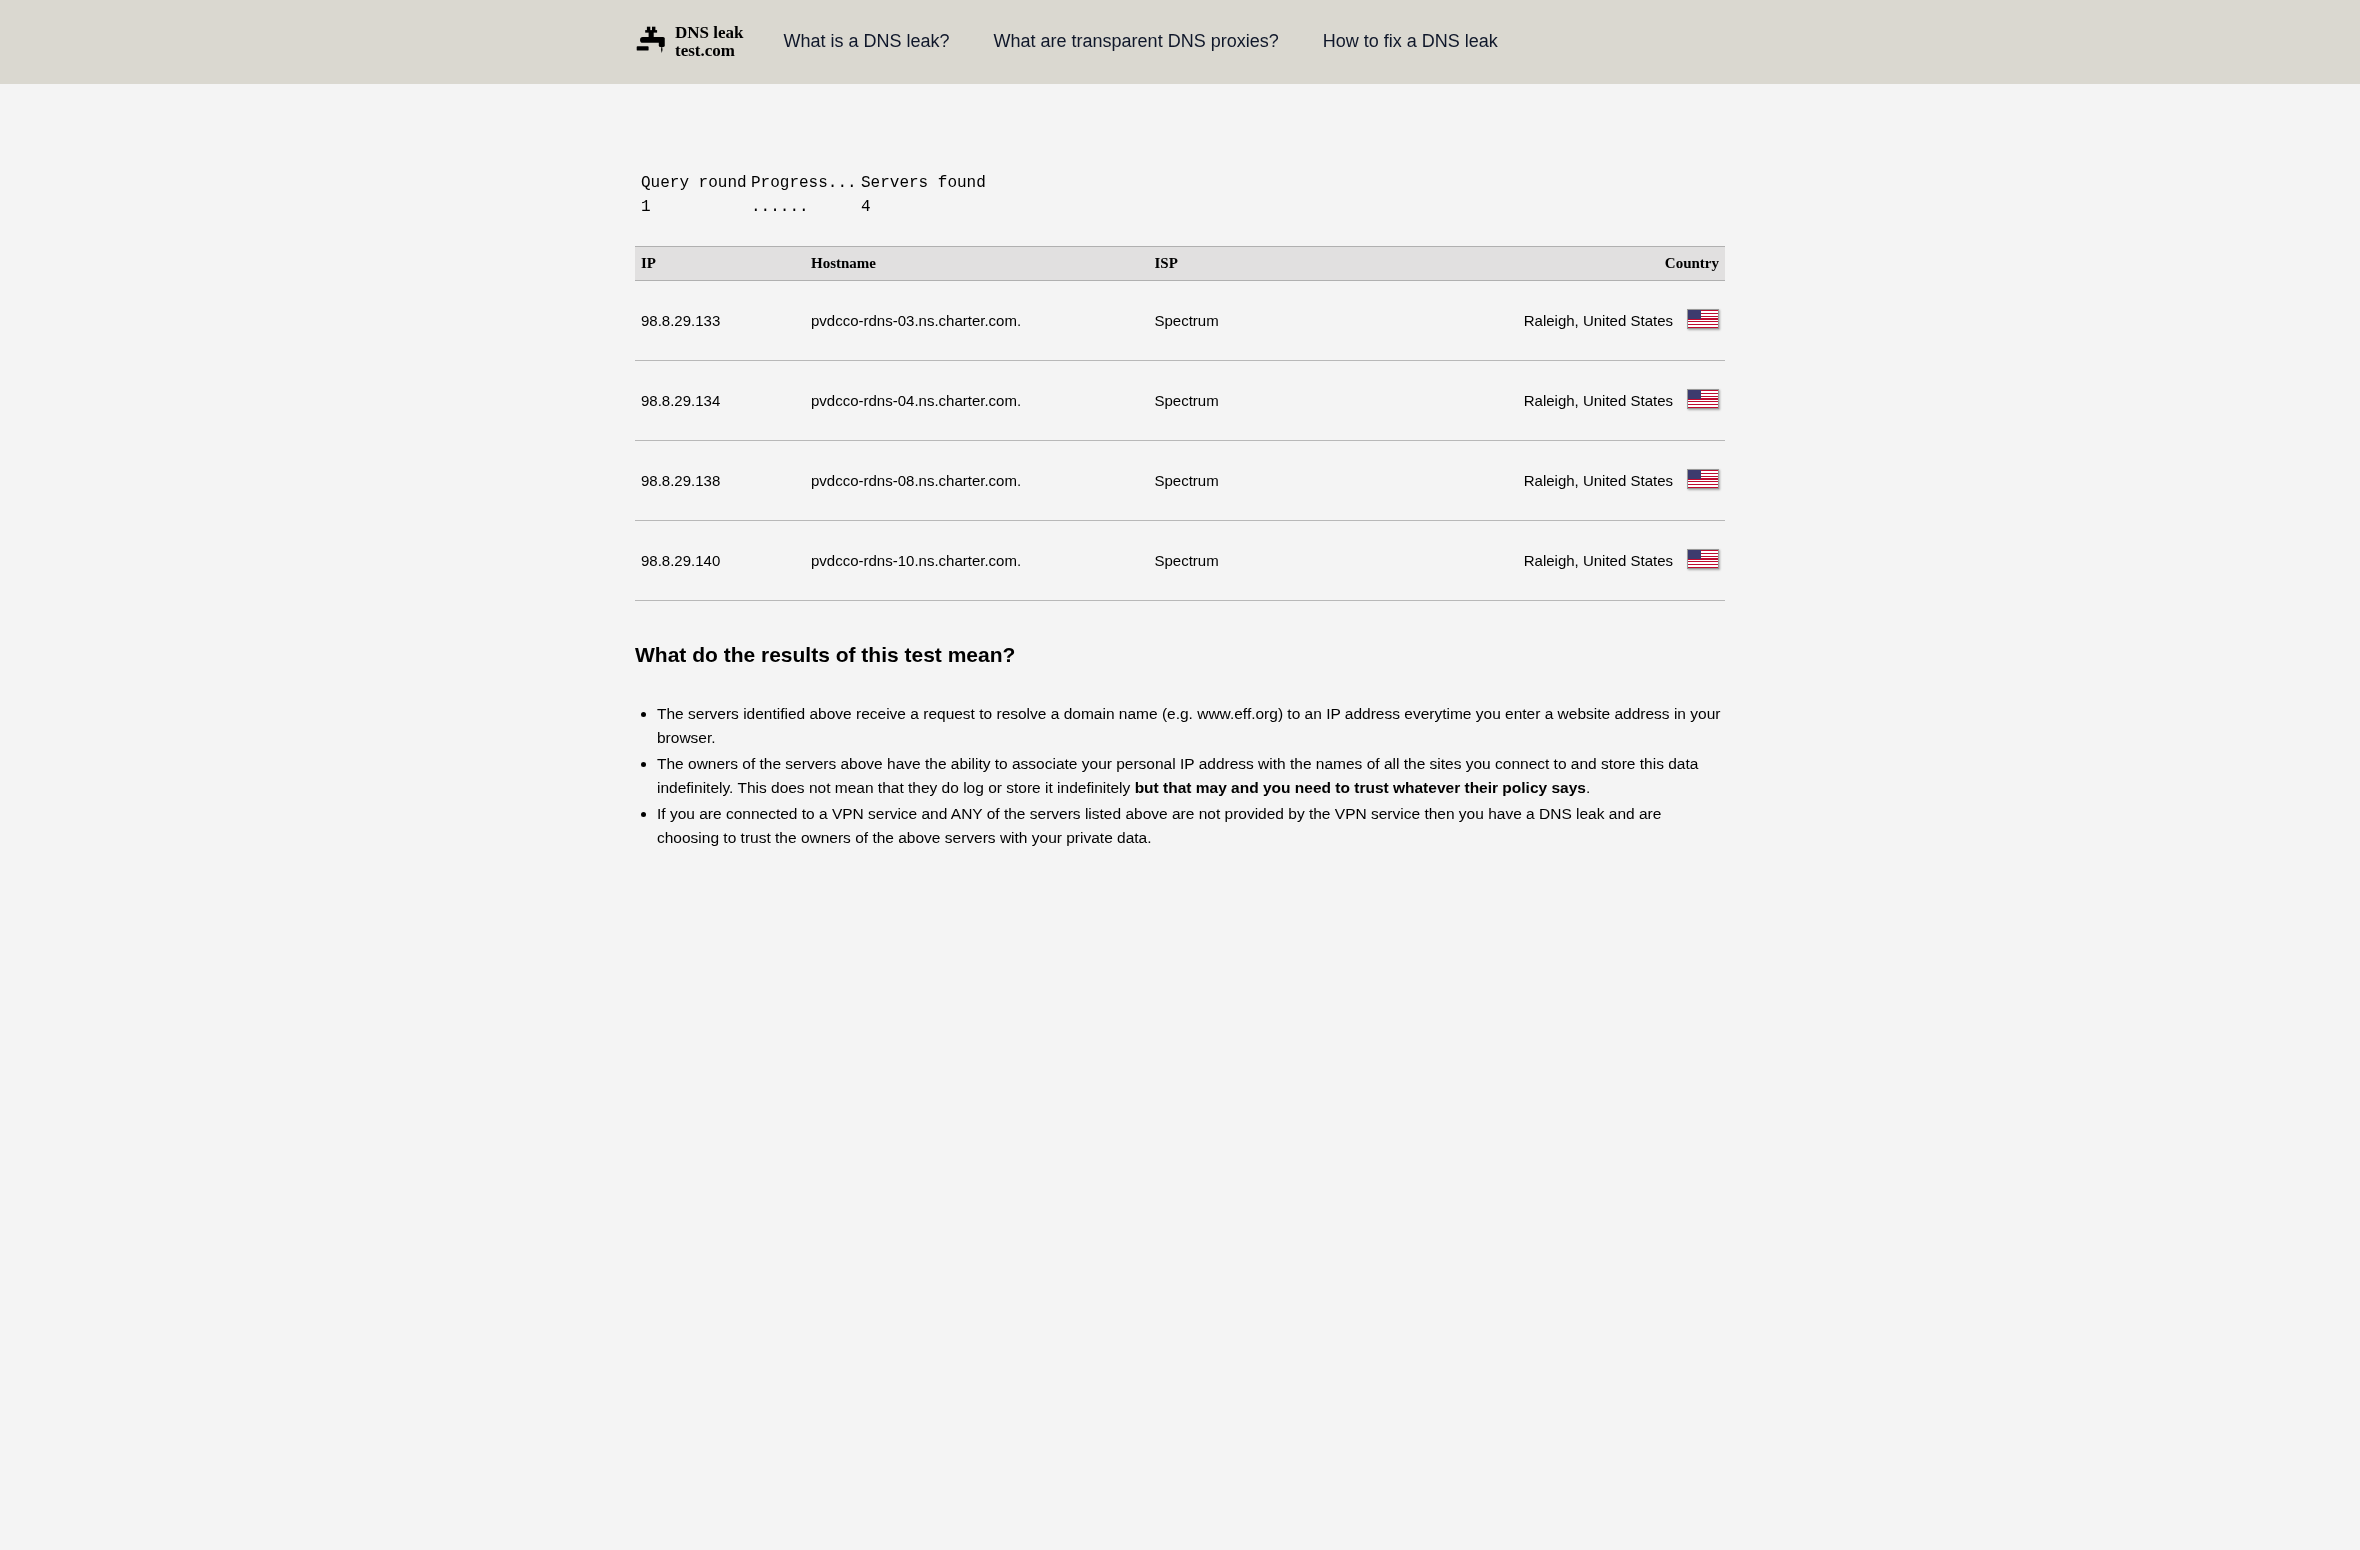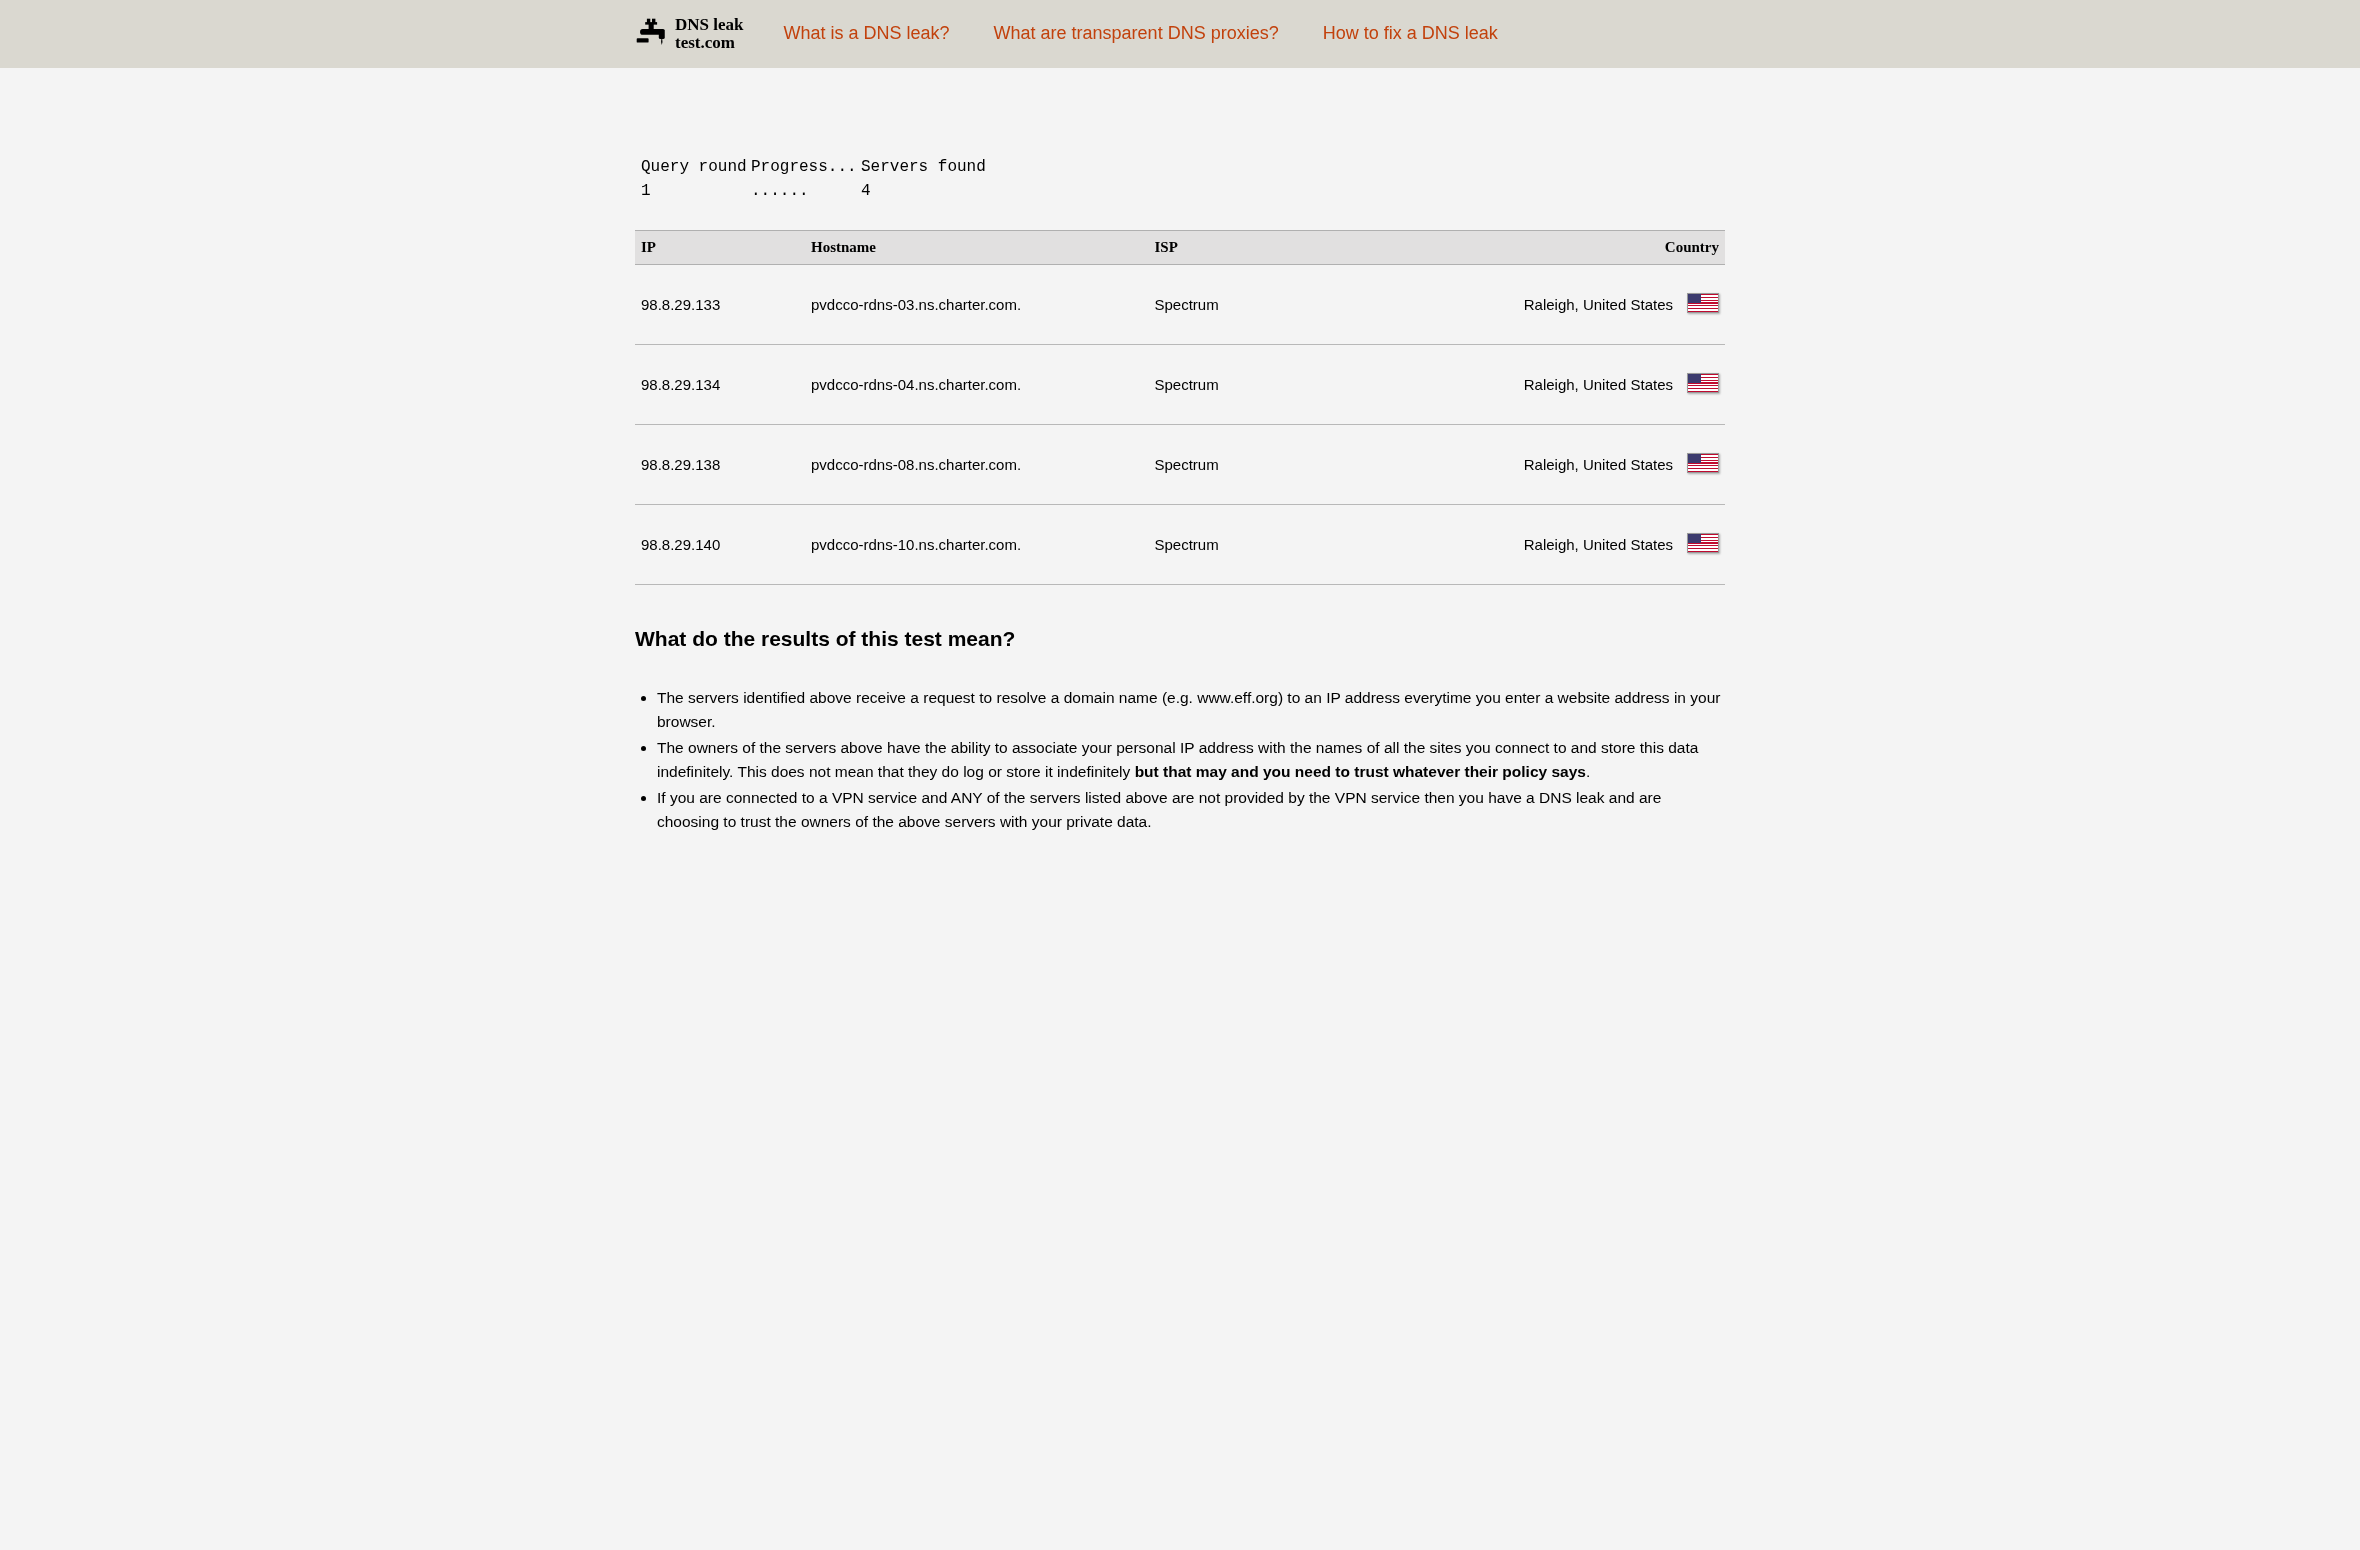--- a/index.html
+++ b/index.html
@@ -7,21 +7,21 @@
       padding: 0;
       box-sizing: border-box;
     }
     body {
       font-family: Arial, Helvetica, sans-serif;
       background: #f4f4f4;
       color: #000;
     }
     .header {
       background: #dad8d0;
-      padding: 16px 0;
+      padding: 24px 0;
       display: flex;
       align-items: flex-end;
     }
     .header-inner {
       max-width: 1110px;
       margin: 0 auto;
       width: 100%;
       display: flex;
       align-items: center;
       gap: 40px;
@@ -40,21 +40,21 @@
       font-family: Georgia, serif;
       font-size: 17px;
       font-weight: bold;
       line-height: 1.05;
     }
     .nav {
       display: flex;
       gap: 44px;
     }
     .nav a {
-      color: #c2410c;
+      color: #0f172a;
       text-decoration: none;
       font-size: 18px;
     }
     .content {
       max-width: 1110px;
       margin: 0 auto;
       padding: 90px 10px 40px 10px;
     }
     .title {
       font-size: 25px;

